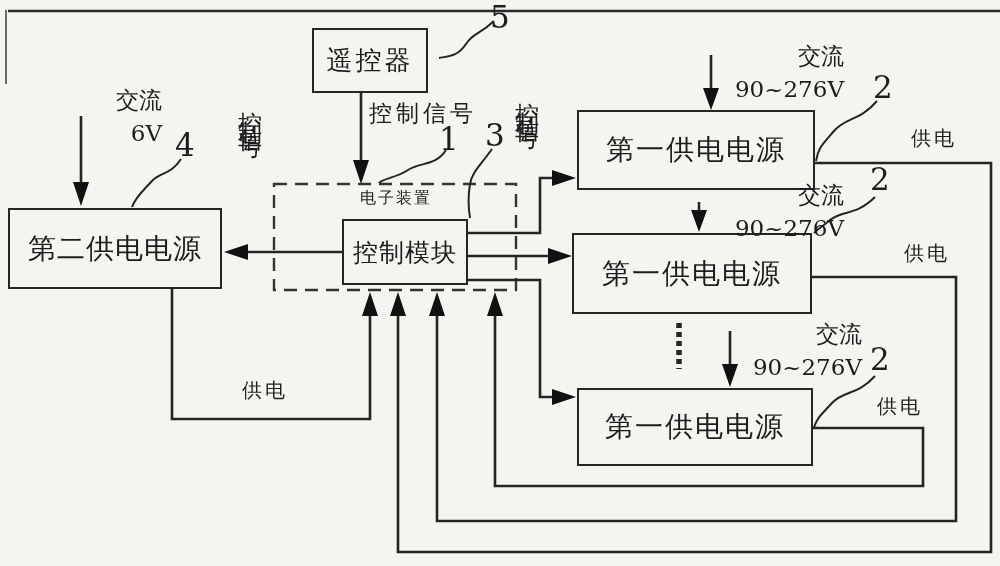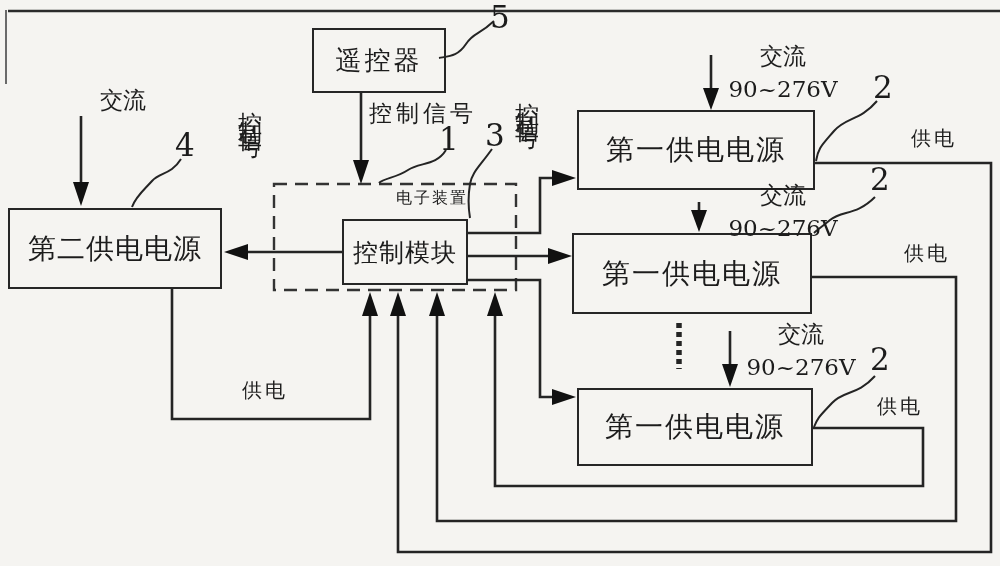--- a/index.html
+++ b/index.html
@@ -10,31 +10,31 @@
     color:#1c1c1c;
   }
   .wires { position:absolute; left:0; top:0; z-index:1; }
   .box {
     position:absolute; z-index:2; box-sizing:border-box;
     border:2.5px solid #262626; background:transparent;
     display:flex; align-items:center; justify-content:center;
     white-space:nowrap;
   }
   .lbl { position:absolute; z-index:3; white-space:nowrap; line-height:1.15; }
-  .center { text-align:center; }
+  .center { text-align:right; }
   .vtext {
     writing-mode:vertical-rl; text-orientation:upright;
     letter-spacing:8px; font-size:24px; line-height:28px;
   }
   .num { font-size:31px; }
   .ac { font-size:23px; line-height:33px; }
   .cs { font-size:23px; letter-spacing:4px; }
   .gk { font-size:20px; letter-spacing:3px; }
   .devlbl { font-size:16px; letter-spacing:2px; }
-  .b-remote  { left:312px; top:28px;  width:134px; height:65px; font-size:26px; letter-spacing:3px;justify-content:center; }
+  .b-remote  { left:312px; top:28px;  width:116px; height:65px; font-size:26px; letter-spacing:3px;justify-content:center; }
   .b-second  { left:8px;   top:208px; width:214px; height:81px; font-size:28px; letter-spacing:1px; }
   .b-control { left:342px; top:219px; width:126px; height:66px; font-size:25px; letter-spacing:1px; }
   .b-s1 { left:577px; top:110px; width:238px; height:80px; font-size:28px; letter-spacing:2px; }
   .b-s2 { left:572px; top:233px; width:240px; height:81px; font-size:28px; letter-spacing:2px; }
   .b-s3 { left:577px; top:388px; width:236px; height:78px; font-size:28px; letter-spacing:2px; }
 </style>
 </head>
 <body>
 
 <div class="stage">
@@ -128,24 +128,25 @@
   <div class="box b-s1">
     <span>第一供电电源</span>
   </div>
   <div class="box b-s2">
     <span>第一供电电源</span>
   </div>
   <div class="box b-s3">
     <span>第一供电电源</span>
   </div>
 
-  <div class="lbl devlbl" style="left:360px; top:189px;margin-left:36px;">电子装置</div>
+  <div class="lbl devlbl" style="left:360px; top:189px;">电子装置</div>
 
   <div class="lbl ac center" style="left:84px; top:84px; width:78px;">
     <span style="display:block">交流</span>
+    <span style="display:block">6V</span>
   </div>
 
   <div class="lbl ac center" style="left:722px; top:40px; width:122px;">
     <span style="display:block">交流</span>
     <span style="display:block">90~276V</span>
   </div>
   <div class="lbl ac center" style="left:722px; top:179px; width:122px;">
     <span style="display:block">交流</span>
     <span style="display:block">90~276V</span>
   </div>

